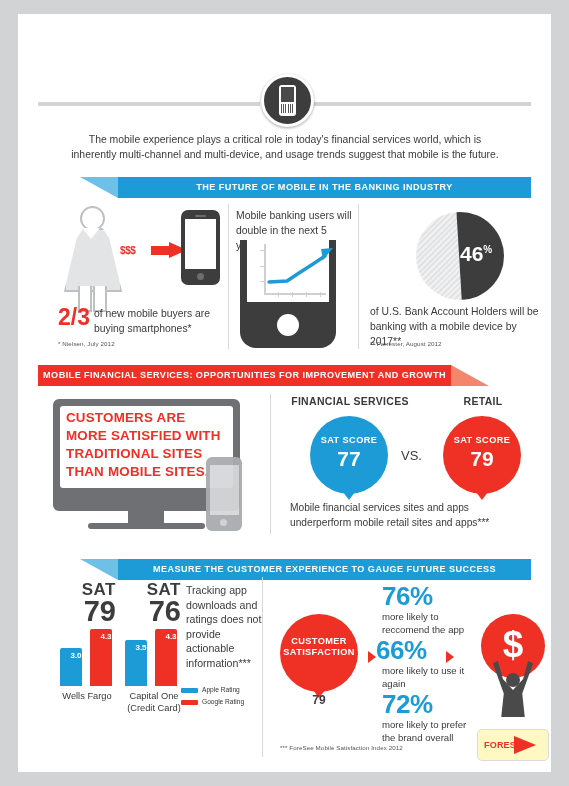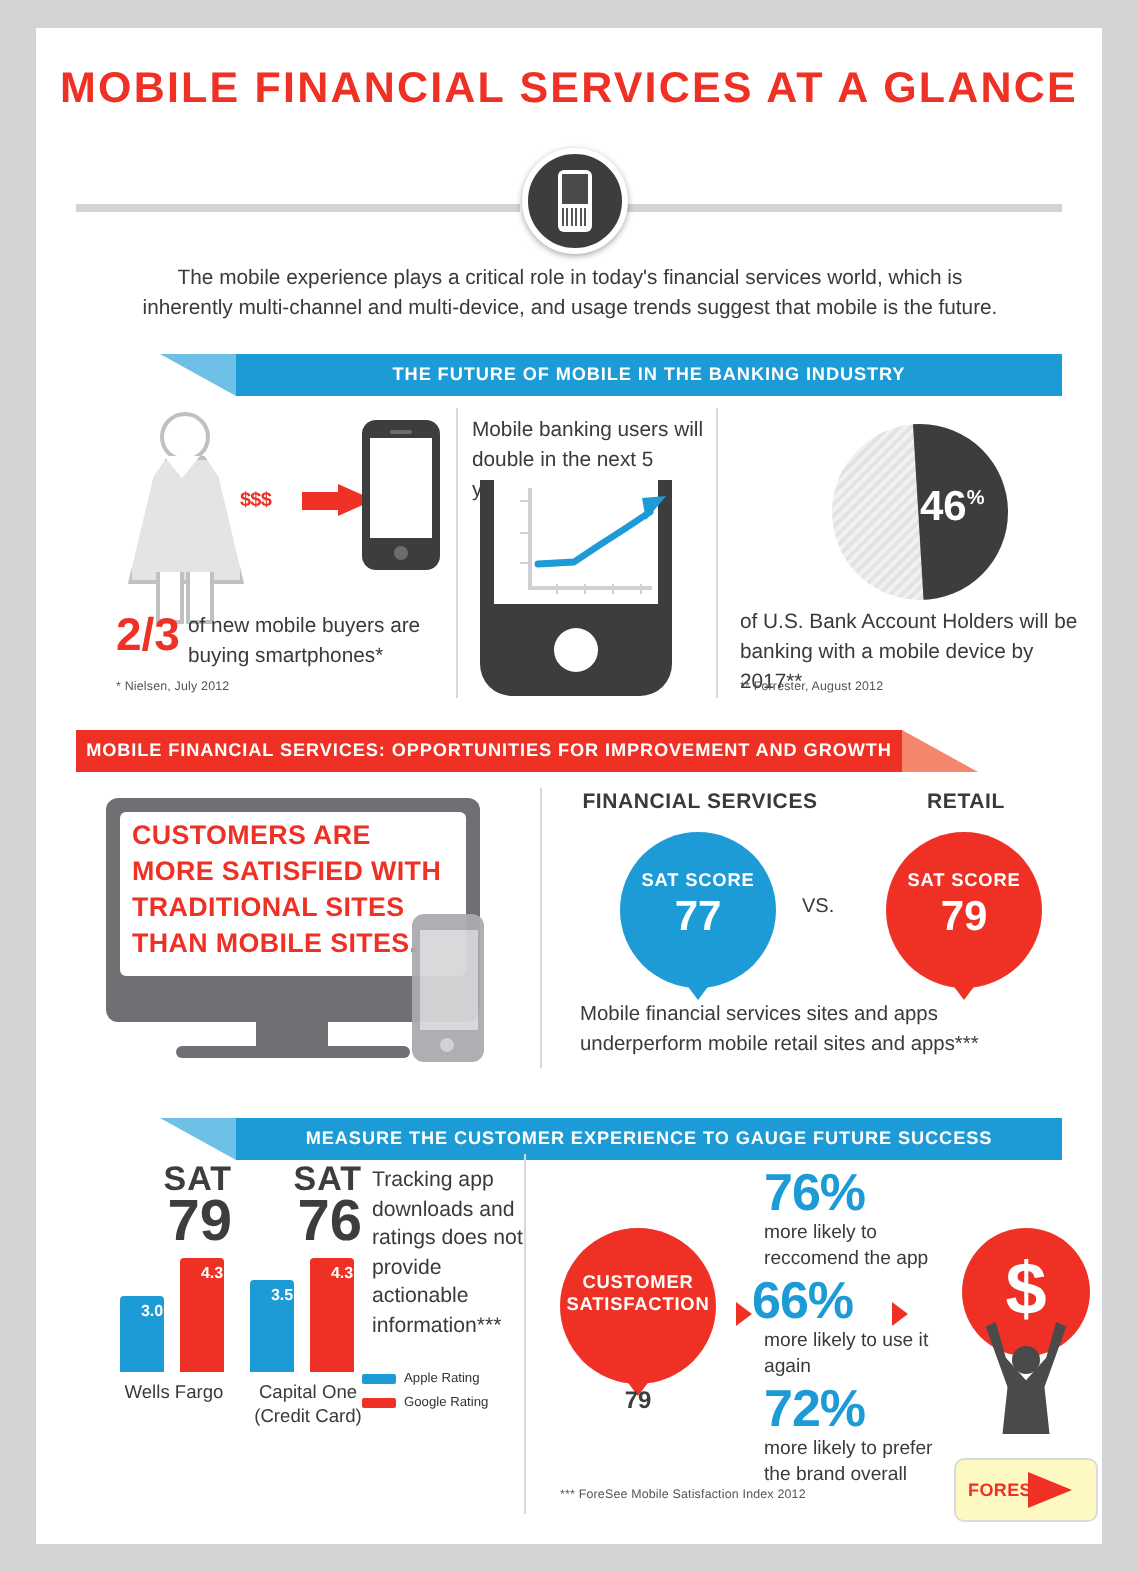--- a/index.html
+++ b/index.html
@@ -95,21 +95,21 @@
 
   .colhd{position:absolute;font-size:10.5px;font-weight:bold;color:#3a3a3a;letter-spacing:.3px;text-align:center;}
   .pin{position:absolute;width:78px;height:78px;}
   .pin .circ{position:absolute;left:0;top:0;width:78px;height:78px;border-radius:50%;}
   .pin .notch{position:absolute;left:27px;top:68px;width:0;height:0;
     border-left:12px solid transparent;border-right:12px solid transparent;border-top:16px solid #000;}
   .pin .t1{position:absolute;left:0;top:19px;width:78px;text-align:center;color:#fff;font-size:9.2px;font-weight:bold;letter-spacing:.4px;}
   .pin .t2{position:absolute;left:0;top:31px;width:78px;text-align:center;color:#fff;font-size:21px;font-weight:bold;}
   .blue .circ{background:#1d9bd7;} .blue .notch{border-top-color:#1d9bd7;}
   .red  .circ{background:#ee3124;} .red  .notch{border-top-color:#ee3124;}
-  .vs{position:absolute;left:383px;top:434px;font-size:10px;font-weight:normal;color:#3a3a3a;}
+  .vs{position:absolute;left:383px;top:434px;font-size:13px;font-weight:normal;color:#3a3a3a;}
   .s2cap{position:absolute;left:272px;top:487px;width:240px;font-size:10.2px;color:#3a3a3a;line-height:14.5px;}
 
   
   .satlbl{position:absolute;text-align:right;color:#3d3d3d;font-weight:bold;}
   .satlbl .w{font-size:17px;letter-spacing:.5px;display:block;}
   .satlbl .n{font-size:29px;display:block;margin-top:-5px;}
   .bar-v{position:absolute;bottom:0;width:22px;border-radius:2px 2px 0 0;}
   .bar-v .vlab{position:absolute;left:0;top:3px;width:32px;text-align:center;color:#fff;font-size:8px;font-weight:bold;}
   .barcat{position:absolute;text-align:center;font-size:9.3px;color:#3a3a3a;line-height:12px;}
   .lgd{position:absolute;font-size:6.6px;color:#333;}
@@ -130,21 +130,20 @@
   .logo{position:absolute;left:459px;top:715px;width:70px;height:30px;border:1px solid #dadbdd;border-radius:5px;background:#fef9c3;}
   .logo .w{position:absolute;left:6px;top:10px;font-size:9px;font-weight:bold;color:#ee3124;letter-spacing:.2px;}
   .logo .t{position:absolute;left:36px;top:6px;width:0;height:0;border-top:9px solid transparent;border-bottom:9px solid transparent;border-left:22px solid #ee3124;}
 </style>
 </head>
 <body>
 
 <div id="page">
  <div id="sheet">
 
-  <div class="hdr-title">MOBILE FINANCIAL SERVICES AT A GLANCE</div>
   <div class="hdr-rule l"></div>
   <div class="hdr-rule r"></div>
   <div class="hdr-badge">
     <div class="hdr-phone">
           <i></i>
           <b></b>
         </div>
   </div>
   <div class="hdr-sub">The mobile experience plays a critical role in today's financial services world, which is inherently multi-channel and multi-device, and usage trends suggest that mobile is the future.</div>
 

